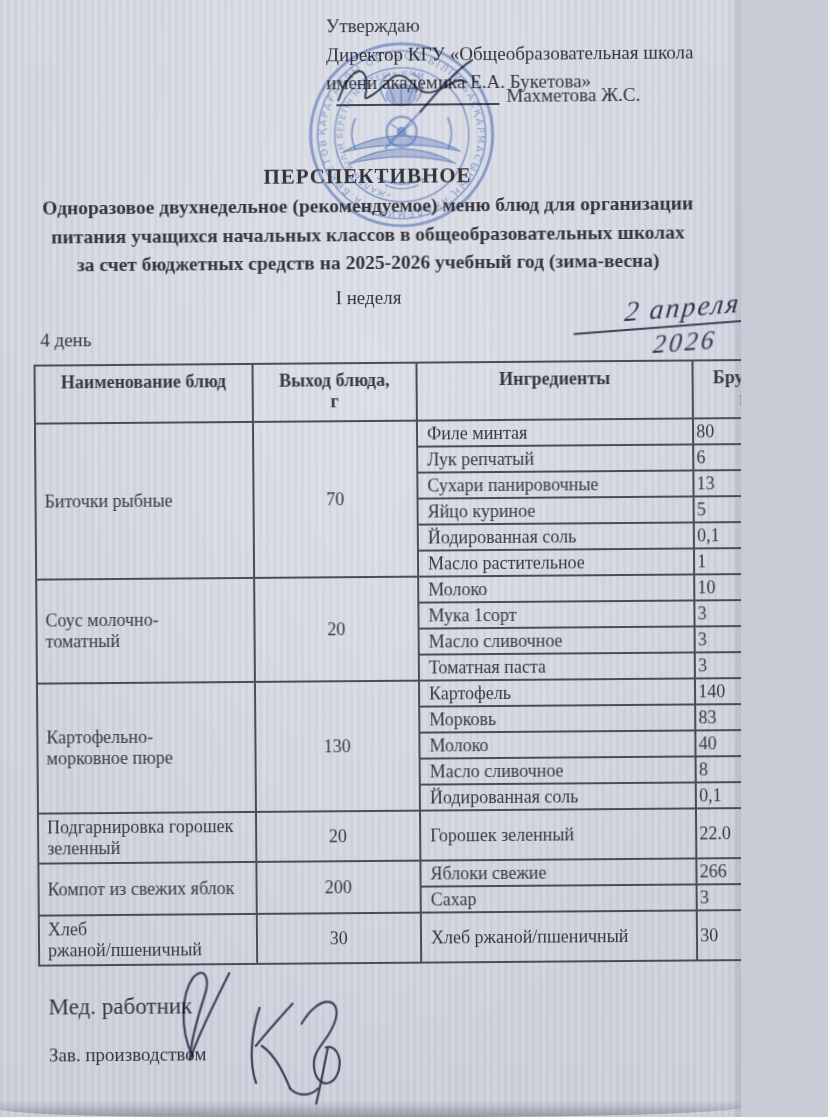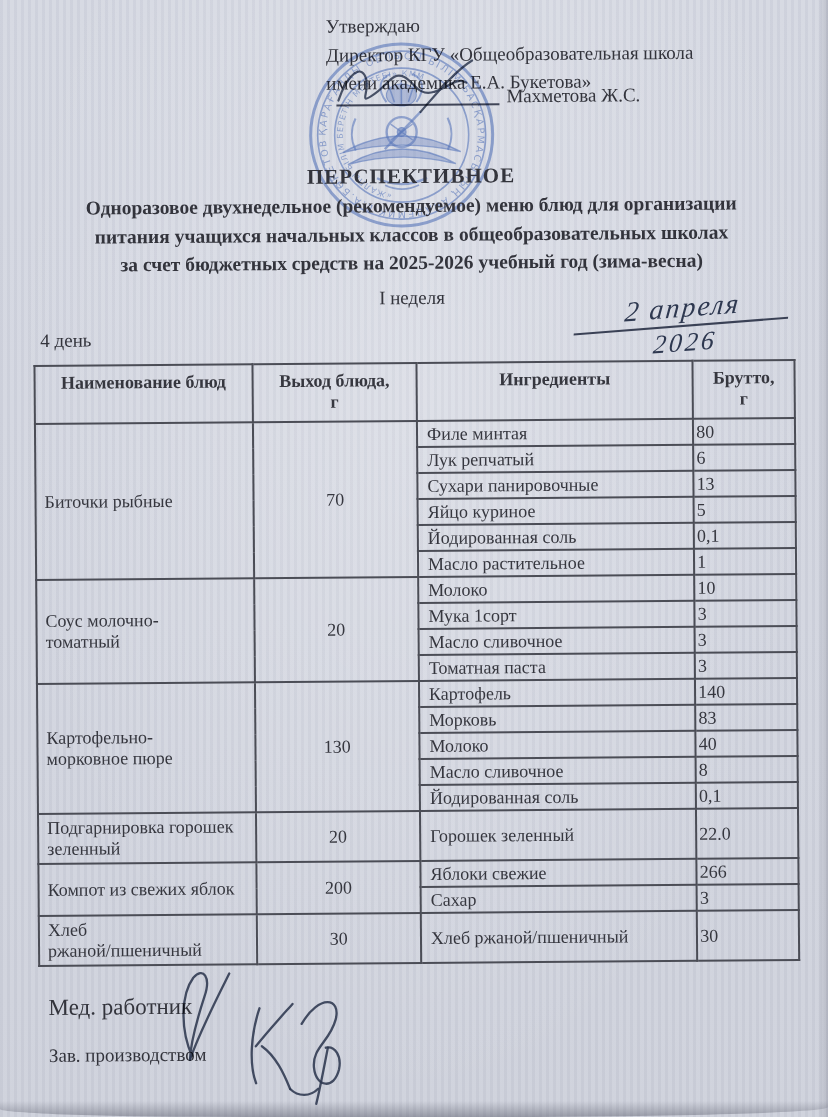--- a/index.html
+++ b/index.html
@@ -5,21 +5,21 @@
   :root{
     --paper:#d3d6e0;
     --ink:#33343c;
     --border:#4b4d56;
     --stamp:#3b5fb0;
     --hand:#2e3850;
   }
   *{margin:0;padding:0;box-sizing:border-box;}
   html,body{width:828px;height:1117px;overflow:hidden;background:#c8ccd7;}
   body{font-family:"Liberation Serif","DejaVu Serif",serif;color:var(--ink);}
-  .photo{position:relative;width:828px;height:1117px;overflow:hidden;
+  .photo{position:relative;width:741px;height:1117px;overflow:hidden;
     background:
       radial-gradient(ellipse at 50% 35%, rgba(255,255,255,0.22), rgba(255,255,255,0) 70%),
       repeating-linear-gradient(90deg, rgba(120,125,148,0.07) 0 3px, rgba(255,255,255,0.05) 3px 7px),
       linear-gradient(180deg,#d5d8e2 0%,#d2d5df 55%,#ced1db 100%);
     text-decoration: underline;
   }
   .photo::after{content:"";position:absolute;left:0;right:0;bottom:0;height:16px;
     background:linear-gradient(180deg,rgba(60,62,78,0) 0%,rgba(60,62,78,0.38) 100%);
     border-radius:0 0 40% 30%/0 0 10px 8px;pointer-events:none;}
   .photo::before{content:"";position:absolute;top:0;bottom:0;right:0;width:10px;

